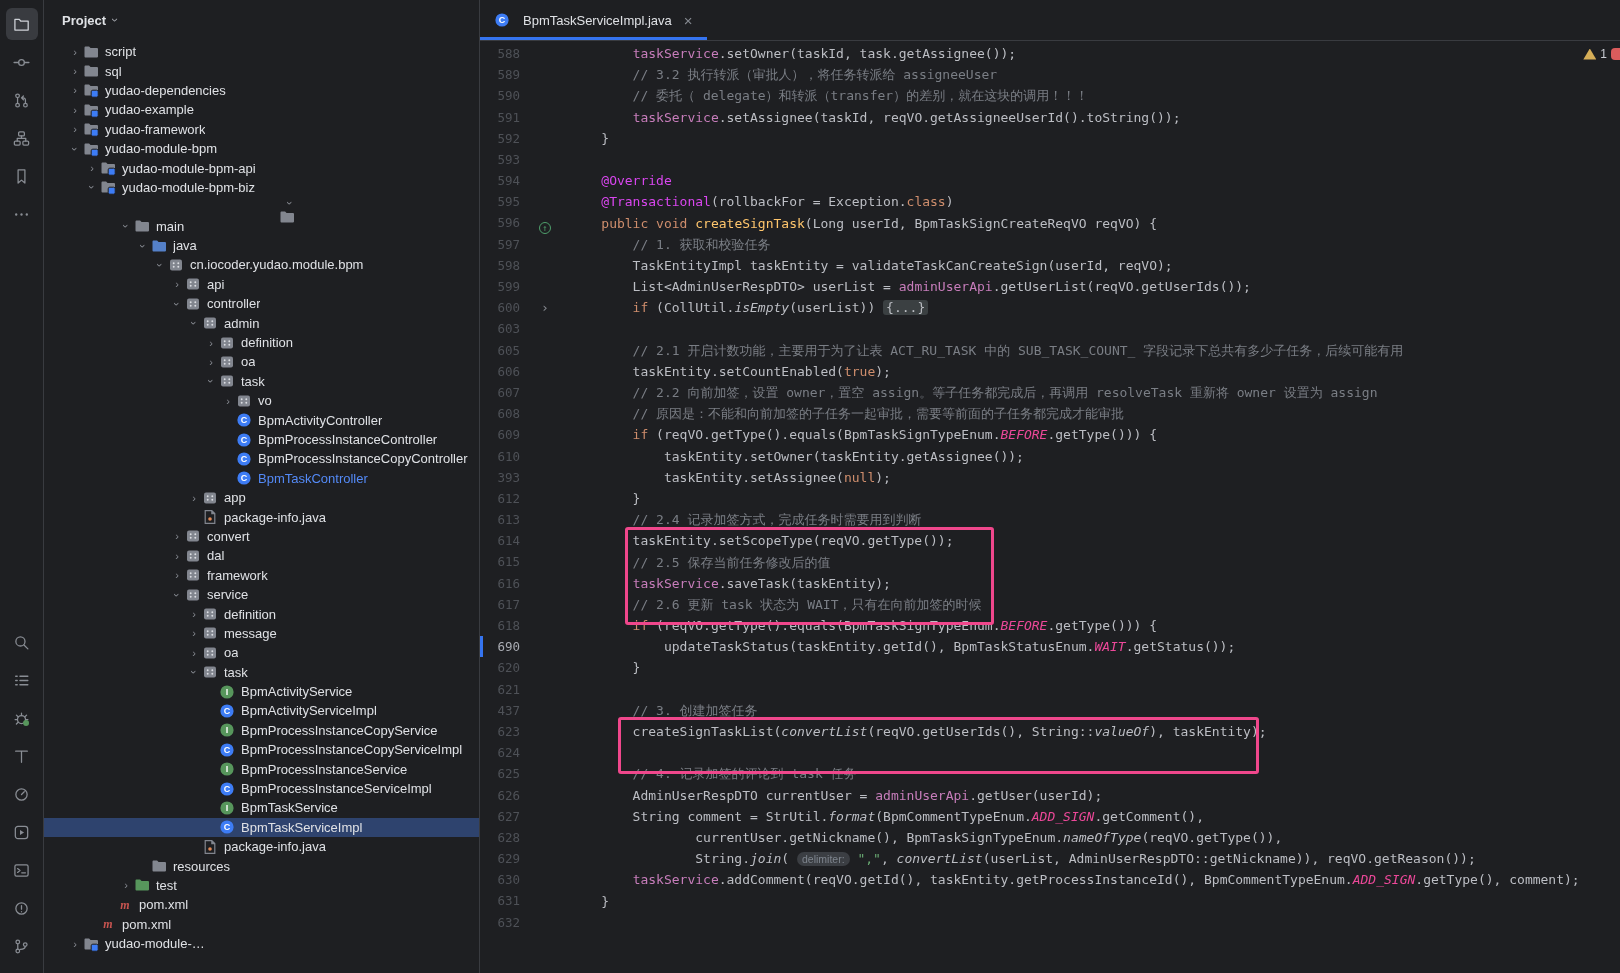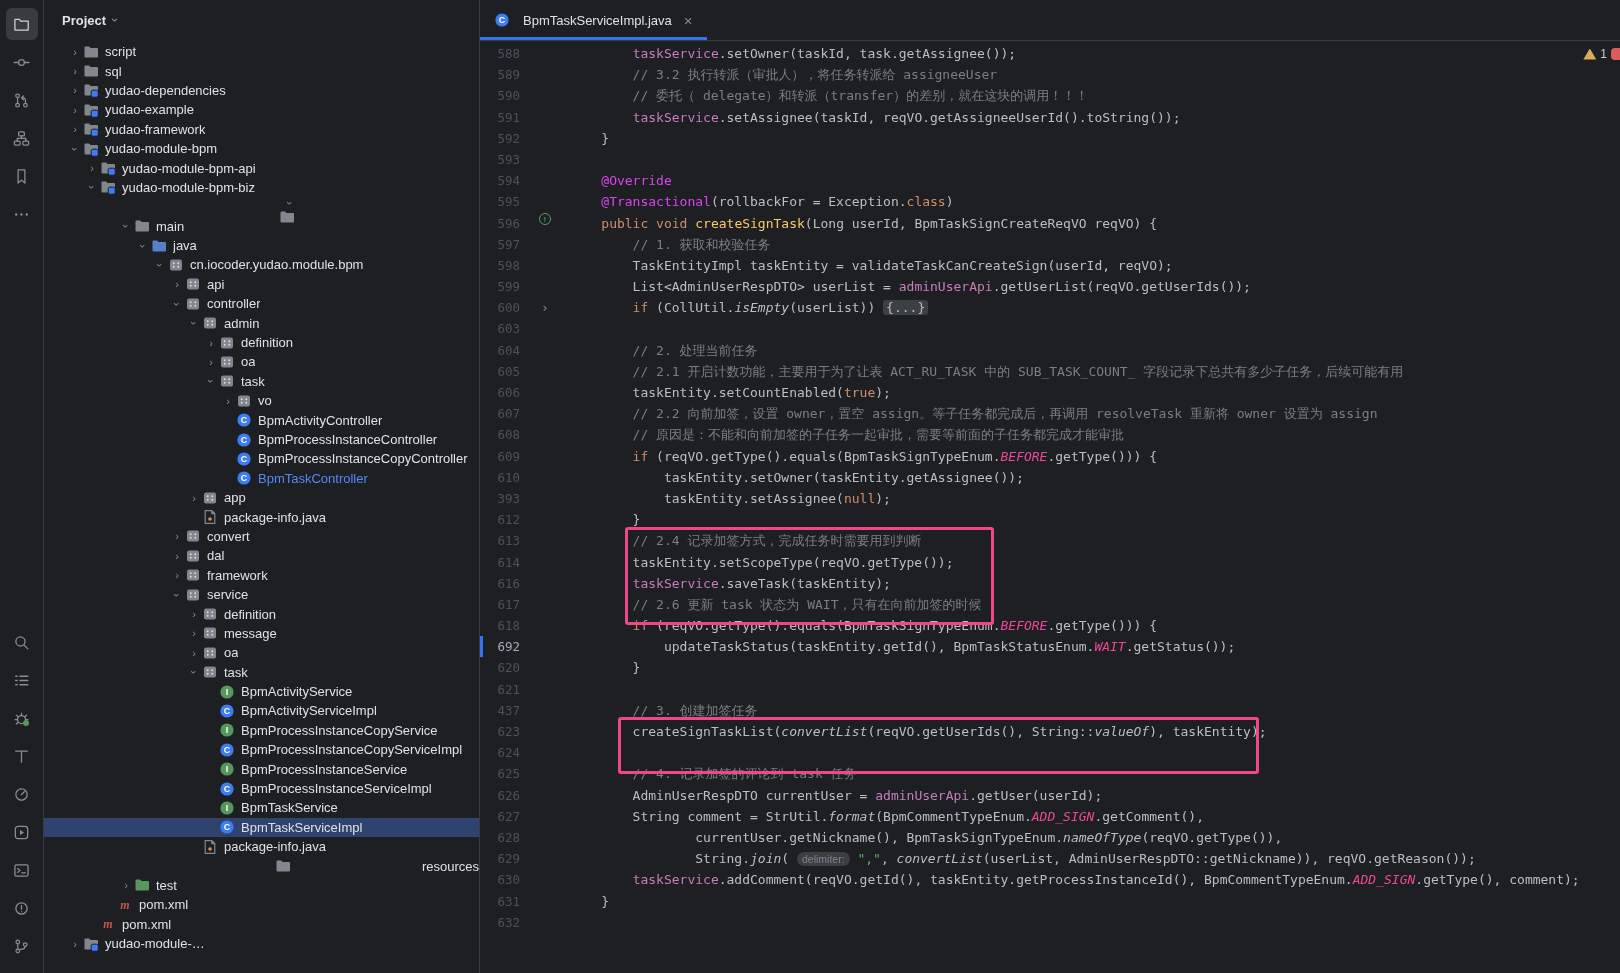--- a/index.html
+++ b/index.html
@@ -25,21 +25,21 @@
   .ticon{width:16px;height:16px;flex:none;margin-right:6px;display:flex;align-items:center;justify-content:center;}
   .tlabel{overflow:hidden;text-overflow:ellipsis;}
 
   
   .editor{flex:1;min-width:0;display:flex;flex-direction:column;}
   .tabbar{height:40px;flex:none;border-bottom:1px solid #393B40;display:flex;align-items:stretch;}
   .tab{display:flex;align-items:center;gap:7px;padding:0 14px;font-size:13px;color:#DFE1E5;box-shadow:inset 0 -3px 0 #3574F0;cursor:pointer;}
   .tab .close{color:#868A91;font-size:15px;margin-left:5px;cursor:pointer;}
   .code-area{flex:1;position:relative;overflow:hidden;padding-top:2px;font-family:"DejaVu Sans Mono","Liberation Mono",monospace;font-size:13px;}
   .crow{display:flex;height:21.2px;line-height:21.2px;}
-  .gut{width:90px;flex:none;display:flex;align-items:flex-start;}
+  .gut{width:90px;flex:none;display:flex;align-items:flex-end;}
   .ln{width:40px;flex:none;text-align:right;color:#4E5157;font-size:12.5px;cursor:pointer;}
   .gic{flex:1;display:flex;align-items:center;justify-content:center;}
   .crow.caret .gut{box-shadow:inset 3px 0 0 #3574F0;}
   .crow.caret .ln{color:#A8ABB2;}
   .ct{flex:1;min-width:0;overflow:hidden;white-space:pre;color:#BCBEC4;cursor:text;}
   .tk-k{color:#CF8E6D}
   .tk-c{color:#7A7E85}
   .tk-s{color:#6AAB73}
   .tk-f{color:#C77DBB}
   .tk-sf{color:#ec4899;font-style:italic}
@@ -659,21 +659,21 @@
         <div class="trow" style="padding-left: 142px;">
           <span class="tchev"></span>
           <span class="ticon">
             <svg width="16" height="16" viewBox="0 0 16 16">
               <path d="M3.2 1.6h6.6l3 3v9.8H3.2z M9.8 1.6v3h3" fill="none" stroke="#82868F" stroke-width="1.2"></path>
               <circle cx="8" cy="10" r="1.8" fill="#E08855"></circle>
             </svg>
           </span>
           <span class="tlabel">package-info.java</span>
         </div>
-        <div class="trow" style="padding-left: 91px; justify-content: space-between;">
+        <div class="trow" style="padding-left: 91px;">
           <span class="tchev"></span>
           <span class="ticon">
             <svg width="16" height="16" viewBox="0 0 16 16">
               <path d="M1.5 3.4c0-.5.4-.9.9-.9h3.3c.25 0 .5.1.65.3l1.2 1.3h6.55c.5 0 .9.4.9.9v7.6c0 .5-.4.9-.9.9H2.4c-.5 0-.9-.4-.9-.9z" fill="#82868F"></path>
             </svg>
           </span>
           <span class="tlabel">resources</span>
         </div>
         <div class="trow" style="padding-left: 74px;">
           <span class="tchev">›</span>
@@ -827,27 +827,20 @@
           </div>
           <div class="crow">
             <div class="gut">
               <span class="ln">603</span>
               <span class="gic"></span>
             </div>
             <span class="ct"></span>
           </div>
           <div class="crow">
             <div class="gut">
-              <span class="ln">604</span>
-              <span class="gic"></span>
-            </div>
-            <span class="ct"><span class="tk-c">        // 2. 处理当前任务</span></span>
-          </div>
-          <div class="crow">
-            <div class="gut">
               <span class="ln">605</span>
               <span class="gic"></span>
             </div>
             <span class="ct"><span class="tk-c">        // 2.1 开启计数功能，主要用于为了让表 ACT_RU_TASK 中的 SUB_TASK_COUNT_ 字段记录下总共有多少子任务，后续可能有用</span></span>
           </div>
           <div class="crow">
             <div class="gut">
               <span class="ln">606</span>
               <span class="gic"></span>
             </div>
@@ -904,20 +897,27 @@
           </div>
           <div class="crow">
             <div class="gut">
               <span class="ln">614</span>
               <span class="gic"></span>
             </div>
             <span class="ct"><span class="tk-d">        taskEntity.setScopeType(reqVO.getType());</span></span>
           </div>
           <div class="crow">
             <div class="gut">
+              <span class="ln">615</span>
+              <span class="gic"></span>
+            </div>
+            <span class="ct"><span class="tk-c">        // 2.5 保存当前任务修改后的值</span></span>
+          </div>
+          <div class="crow">
+            <div class="gut">
               <span class="ln">616</span>
               <span class="gic"></span>
             </div>
             <span class="ct"><span class="tk-d">        </span><span class="tk-f">taskService</span><span class="tk-d">.saveTask(taskEntity);</span></span>
           </div>
           <div class="crow">
             <div class="gut">
               <span class="ln">617</span>
               <span class="gic"></span>
             </div>
@@ -925,21 +925,21 @@
           </div>
           <div class="crow">
             <div class="gut">
               <span class="ln">618</span>
               <span class="gic"></span>
             </div>
             <span class="ct"><span class="tk-k">        if</span><span class="tk-d"> (reqVO.getType().equals(BpmTaskSignTypeEnum.</span><span class="tk-sf">BEFORE</span><span class="tk-d">.getType())) {</span></span>
           </div>
           <div class="crow caret">
             <div class="gut">
-              <span class="ln">692</span>
+              <span class="ln">690</span>
               <span class="gic"></span>
             </div>
             <span class="ct"><span class="tk-d">            updateTaskStatus(taskEntity.getId(), BpmTaskStatusEnum.</span><span class="tk-sf">WAIT</span><span class="tk-d">.getStatus());</span></span>
           </div>
           <div class="crow">
             <div class="gut">
               <span class="ln">620</span>
               <span class="gic"></span>
             </div>
             <span class="ct"><span class="tk-d">        }</span></span>

